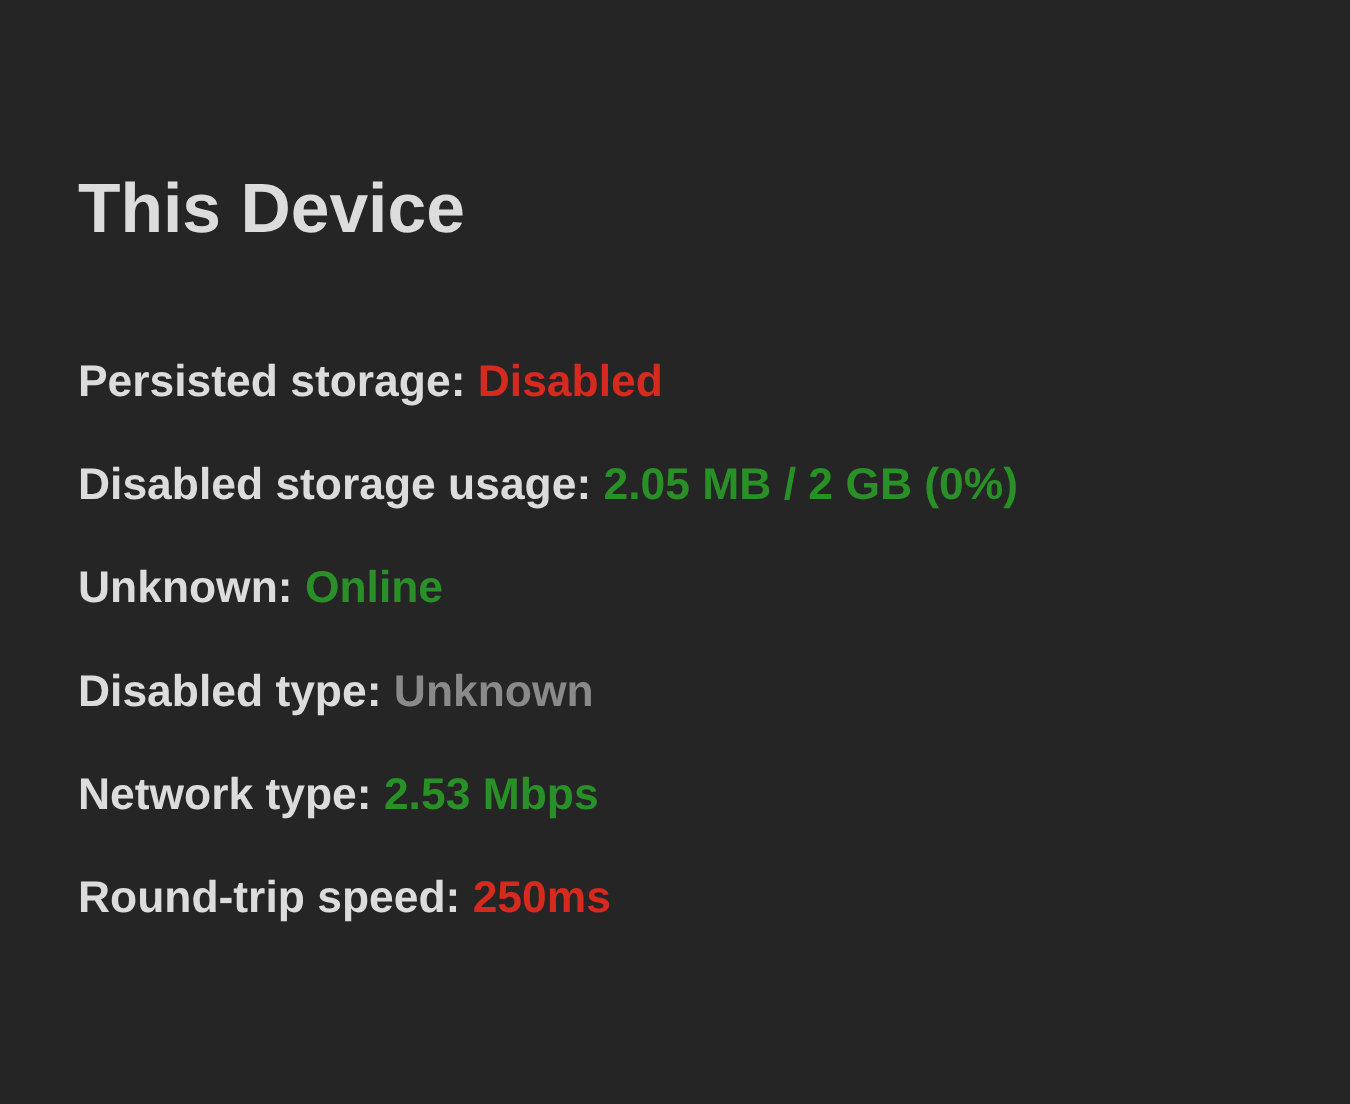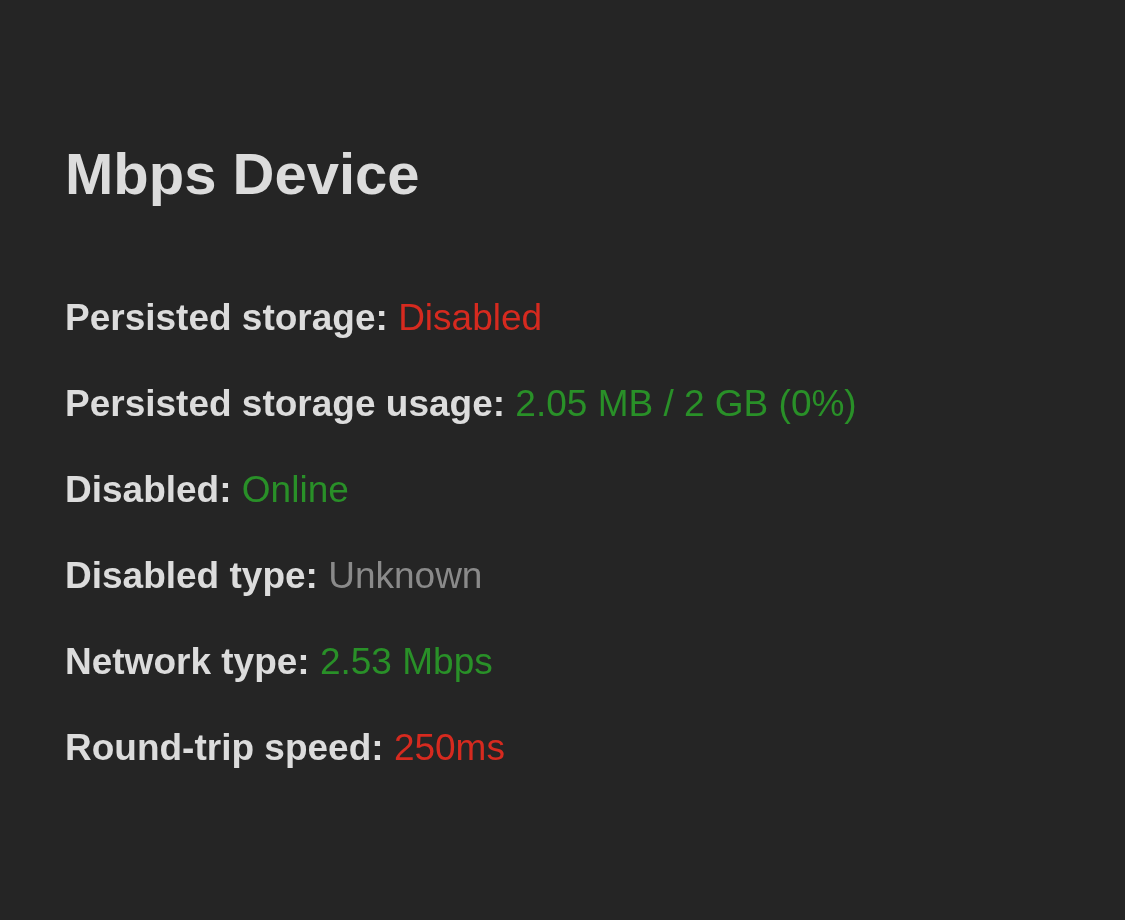--- a/index.html
+++ b/index.html
@@ -24,49 +24,49 @@
       margin-bottom: 44px;
     }
     .label {
       color: #dcdcdc;
       font-size: 37px;
       font-weight: 700;
       margin-top: 30px;
     }
     .value {
       font-size: 37px;
-      font-weight: 400;
+      font-weight: 700;
     }
     .red {
       color: #d62a1f;
     }
     .green {
       color: #299028;
       text-align: right;
     }
     .gray {
       color: #8a8a8a;
       margin-top: 13px;
     }
   </style>
 </head>
 <body>
 
-<h1 class="title">Mbps Device</h1>
+<h1 class="title">This Device</h1>
 
 <div class="row">
   <span class="label">Persisted storage: </span><span class="value red">Disabled</span>
 </div>
 
 <div class="row">
-  <span class="label">Persisted storage usage: </span><span class="value green">2.05 MB / 2 GB (0%)</span>
+  <span class="label">Disabled storage usage: </span><span class="value green">2.05 MB / 2 GB (0%)</span>
 </div>
 
 <div class="row">
-  <span class="label">Disabled: </span><span class="value green">Online</span>
+  <span class="label">Unknown: </span><span class="value green">Online</span>
 </div>
 
 <div class="row">
   <span class="label">Disabled type: </span><span class="value gray">Unknown</span>
 </div>
 
 <div class="row">
   <span class="label">Network type: </span><span class="value green">2.53 Mbps</span>
 </div>
 

